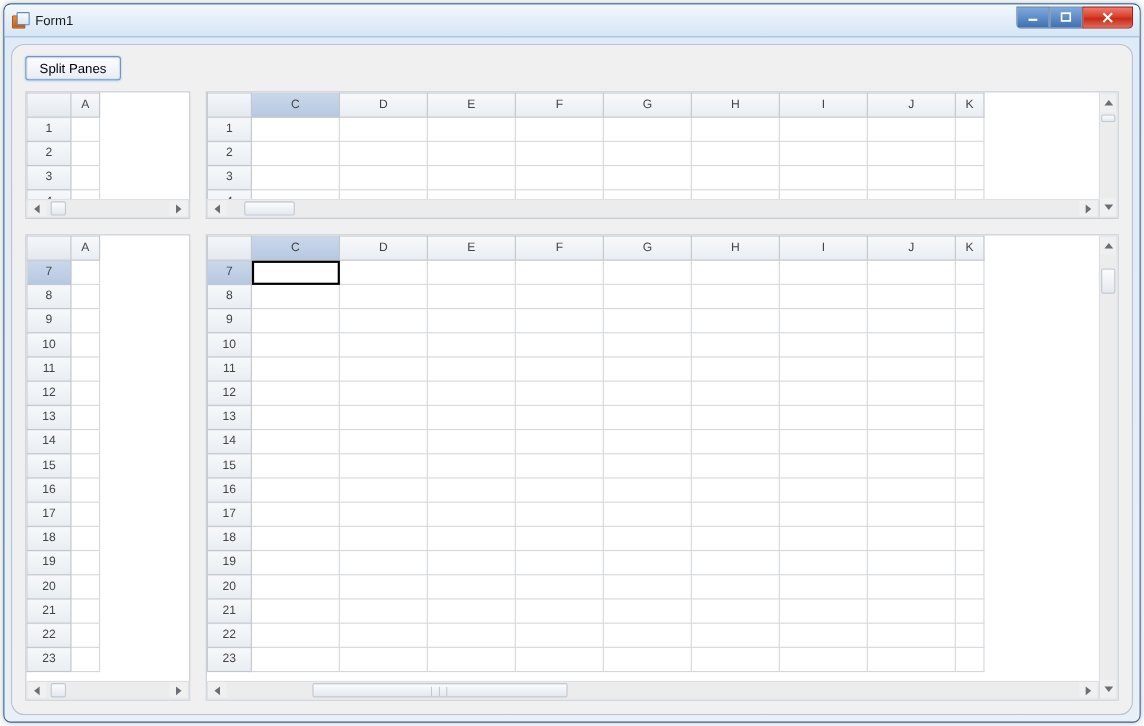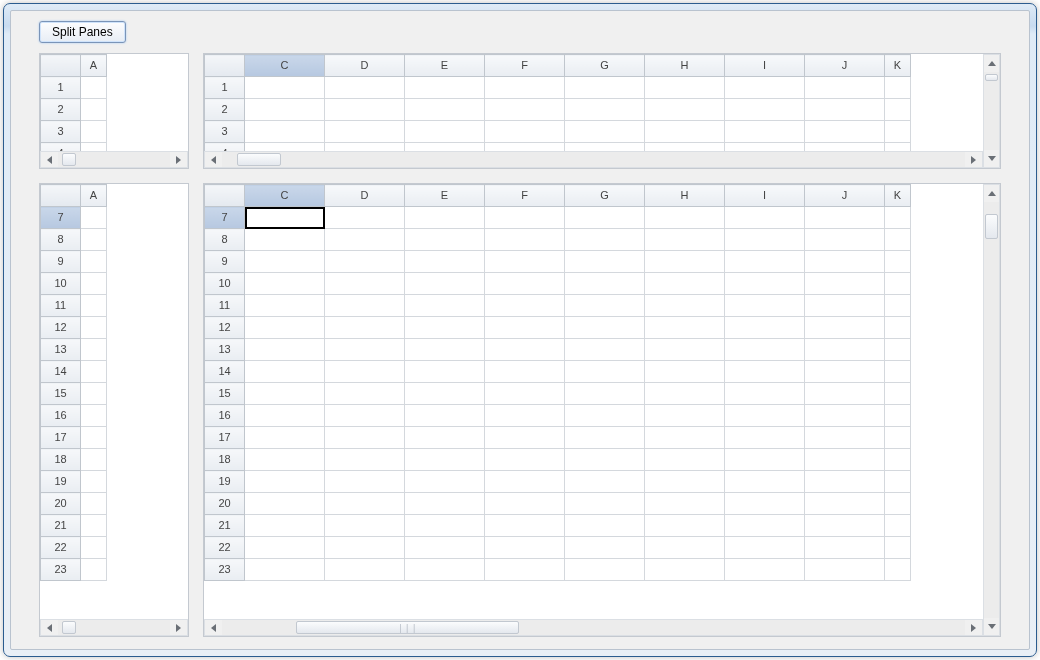--- a/index.html
+++ b/index.html
@@ -46,22 +46,22 @@
   .winbtn.close {
     width: 46px; border-radius: 0 0 4px 0;
     background: linear-gradient(#ef7a6e, #d9402b 45%, #c82b18 55%, #e06a58);
     border-color: #9a2417;
   }
   .winbtn svg { display:block; }
 
   
   .client {
     flex: 1; margin: 6px; background: #f0f0f0;
-    border: 1px solid #b9c3cf; border-radius: 2px;
-    padding: 10px 28px 12px; display: flex; flex-direction: column; gap: 10px;
+    border: 1px solid #b9c3cf; border-radius: 12px;
+    padding: 10px 12px 12px; display: flex; flex-direction: column; gap: 10px;
     overflow: hidden;
   }
   .btn {
     align-self: flex-start;
     padding: 3px 12px; font: 12px "Segoe UI", Tahoma, sans-serif;
     background: linear-gradient(#fdfdfe, #e7edf5);
     border: 1px solid #7a94b8; border-radius: 3px;
     box-shadow: 0 0 0 1px #cfe3fb inset, 0 0 2px #9ec4f3;
   }
 
@@ -137,20 +137,42 @@
   .tri { width:0; height:0; display:inline-block; }
   .tri.l { border-top:4px solid transparent; border-bottom:4px solid transparent; border-right:5px solid #6a6f76; }
   .tri.r { border-top:4px solid transparent; border-bottom:4px solid transparent; border-left:5px solid #6a6f76; }
   .tri.u { border-left:4px solid transparent; border-right:4px solid transparent; border-bottom:5px solid #6a6f76; }
   .tri.d { border-left:4px solid transparent; border-right:4px solid transparent; border-top:5px solid #6a6f76; }
 </style>
 </head>
 <body>
 
 <div class="window">
+  <div class="titlebar">
+    <span class="appicon"></span>
+    <span class="title-text">Form1</span>
+    <span class="spacer"></span>
+    <div class="winbtns">
+      <div class="winbtn min">
+        <svg width="10" height="10">
+            <rect x="1" y="6" width="8" height="2" fill="#fff"></rect>
+          </svg>
+      </div>
+      <div class="winbtn max">
+        <svg width="10" height="10">
+            <rect x="1" y="1" width="8" height="7" fill="none" stroke="#fff" stroke-width="1.6"></rect>
+          </svg>
+      </div>
+      <div class="winbtn close">
+        <svg width="12" height="10">
+            <path d="M2 1 L10 9 M10 1 L2 9" stroke="#fff" stroke-width="1.8"></path>
+          </svg>
+      </div>
+    </div>
+  </div>
 
   <div class="client">
     <button class="btn">Split Panes</button>
 
     <div class="splitgrid">
       <div class="pane" id="pane-tl">
           <div class="row-hv">
             <div class="sheet-wrap">
               <div class="sheet-scroll">
                 <table class="grid">

